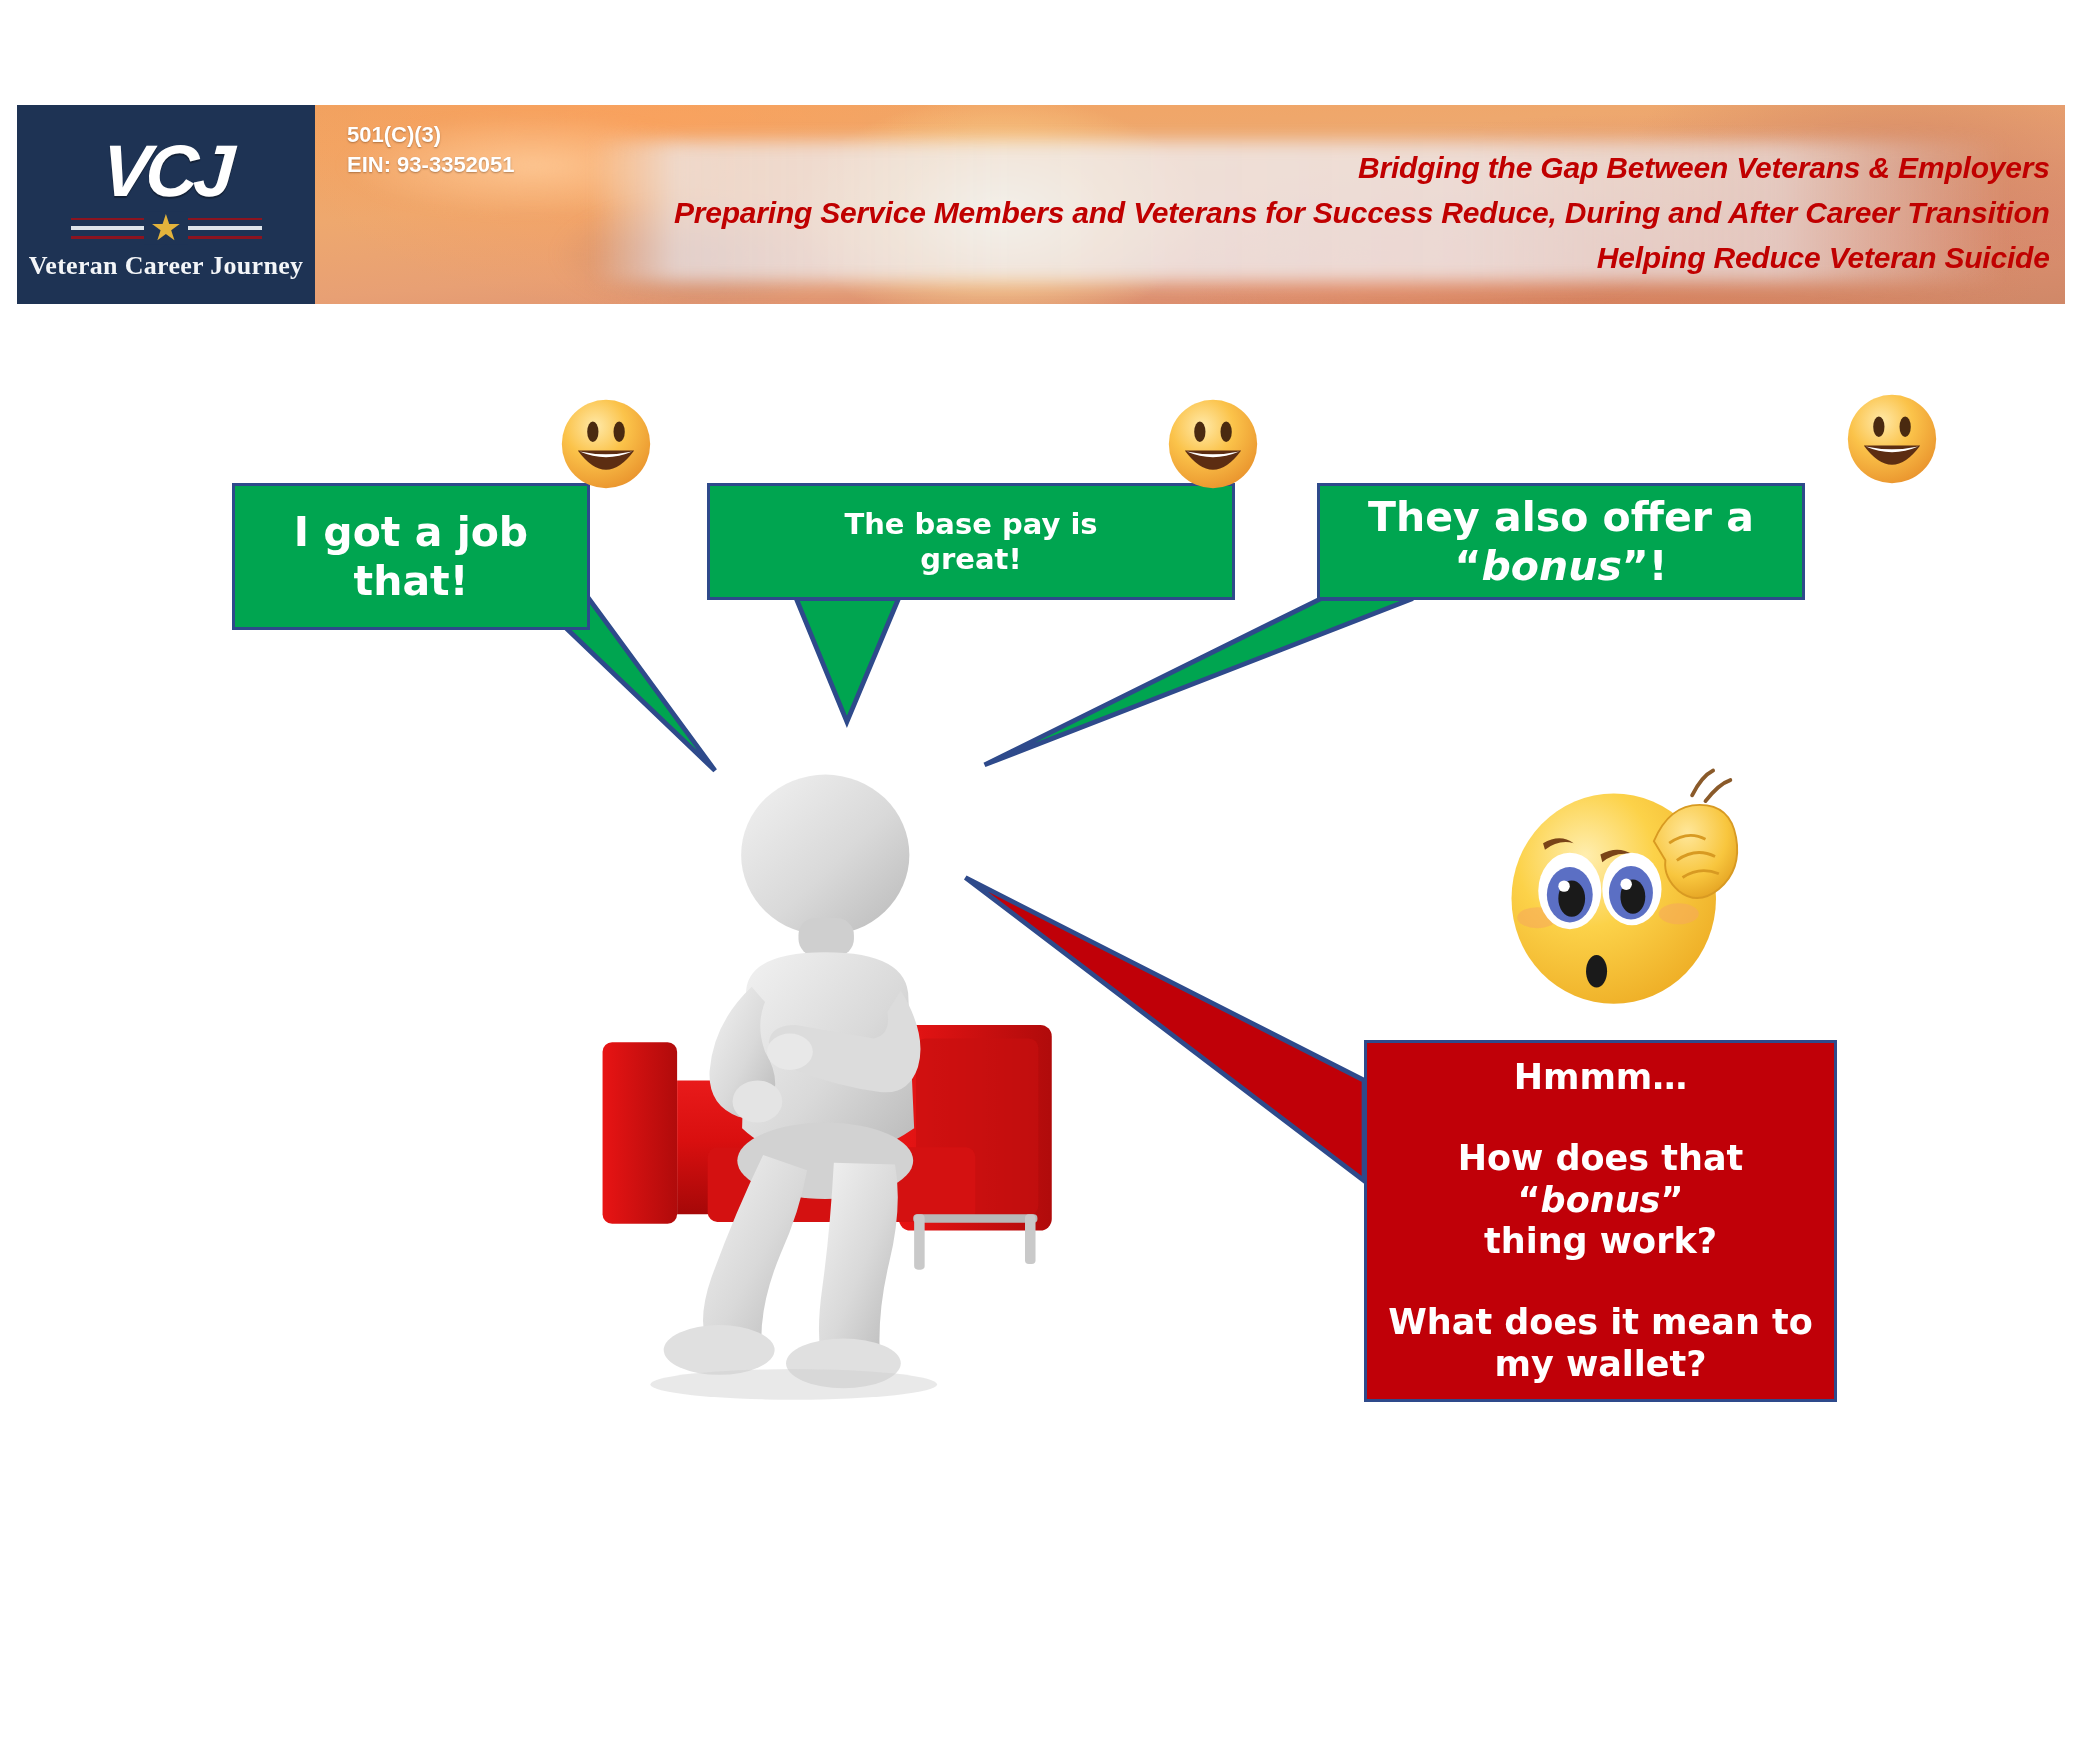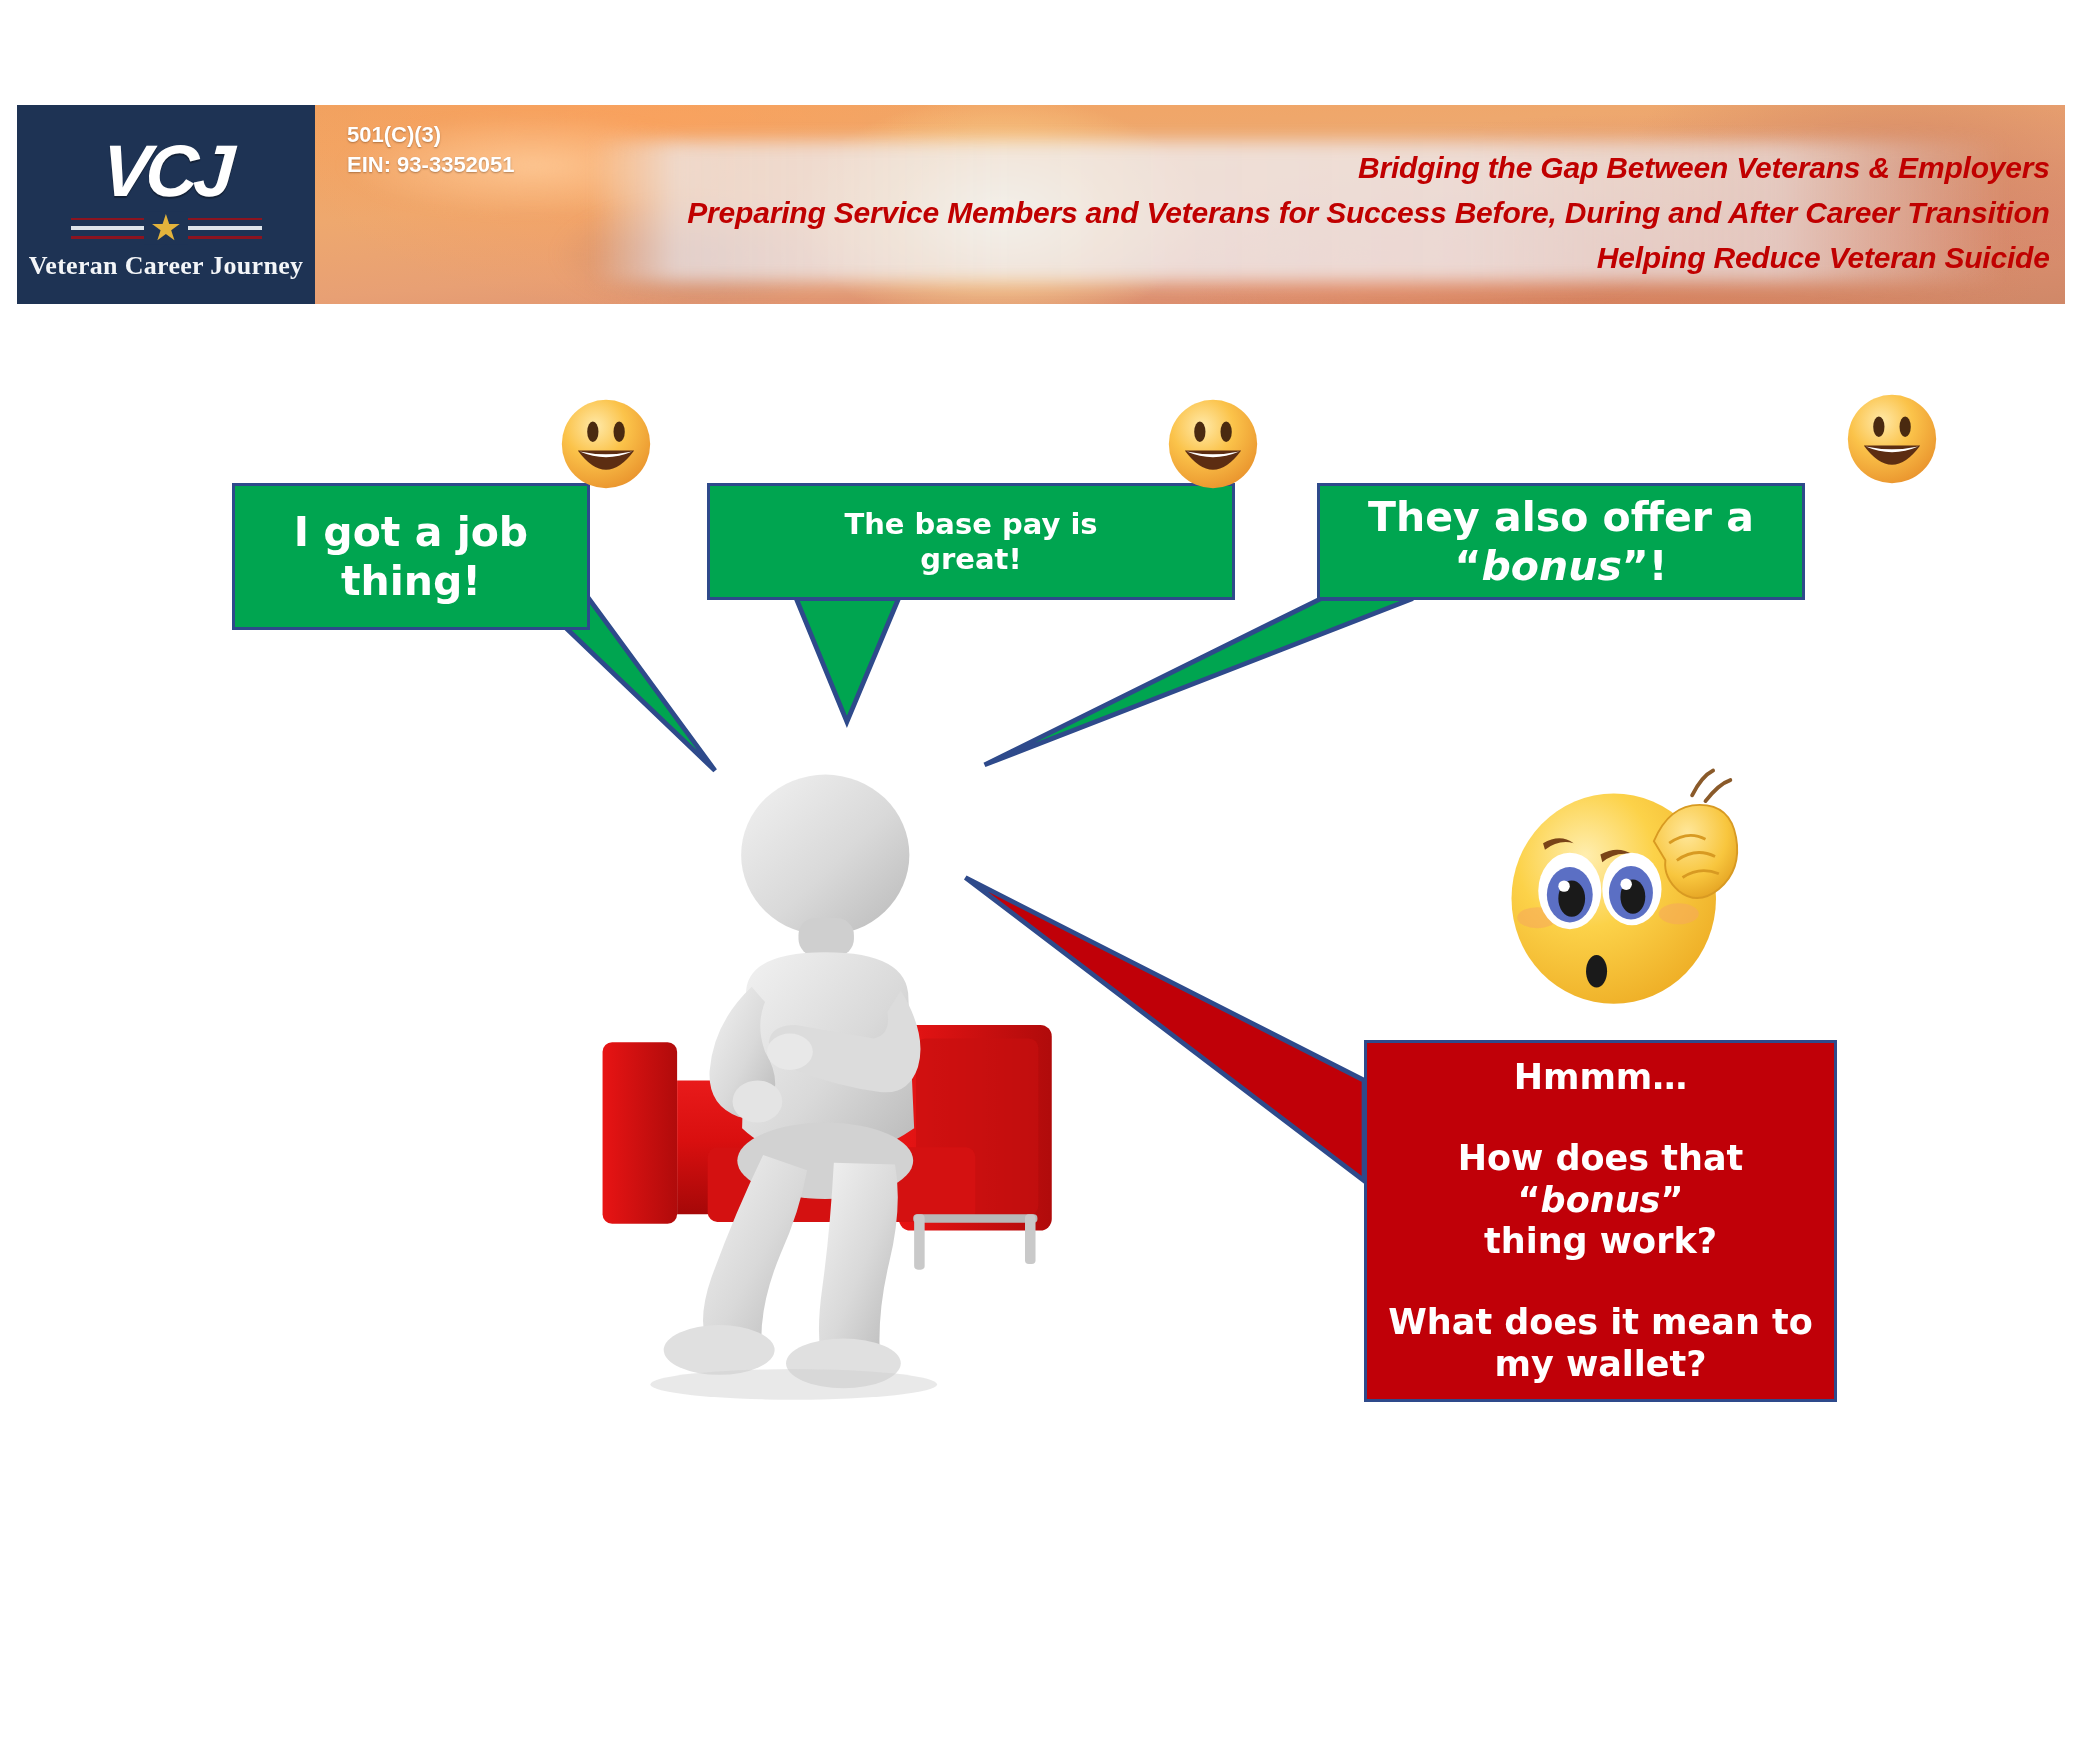--- a/index.html
+++ b/index.html
@@ -253,40 +253,40 @@
     <div id="logo-tagline">Veteran Career Journey</div>
   </div>
 
   <div id="nonprofit-info">
     <div>501(C)(3)</div>
     <div>EIN: 93-3352051</div>
   </div>
 
   <div id="banner-headlines">
     <div class="headline-line">Bridging the Gap Between Veterans &amp; Employers</div>
-    <div class="headline-line">Preparing Service Members and Veterans for Success Before, During and After Career Transition</div>
+    <div class="headline-line">Preparing Service Members and Veterans for Success Reduce, During and After Career Transition</div>
     <div class="headline-line">Helping Reduce Veteran Suicide</div>
   </div>
 </div>
 
 <svg id="tails-layer" viewBox="0 0 2176 1843">
 
   <polygon points="560,626 616,626 748,806" fill="#00a550" stroke="#2e4a8b" stroke-width="5"></polygon>
 
   <polygon points="833,626 940,626 886,755" fill="#00a550" stroke="#2e4a8b" stroke-width="5"></polygon>
 
   <polygon points="1478,626 1382,626 1030,800" fill="#00a550" stroke="#2e4a8b" stroke-width="5"></polygon>
 
   <polygon points="1427,1130 1427,1235 1010,918" fill="#c00008" stroke="#2e4a8b" stroke-width="5"></polygon>
 </svg>
 
 <div class="bubble green" id="bubble-1">
   <div>
     <div>I got a job</div>
-    <div>thing!</div>
+    <div>that!</div>
   </div>
 </div>
 
 <div class="bubble green" id="bubble-2">
   <div>
     <div>The base pay is</div>
     <div>great!</div>
   </div>
 </div>
 

